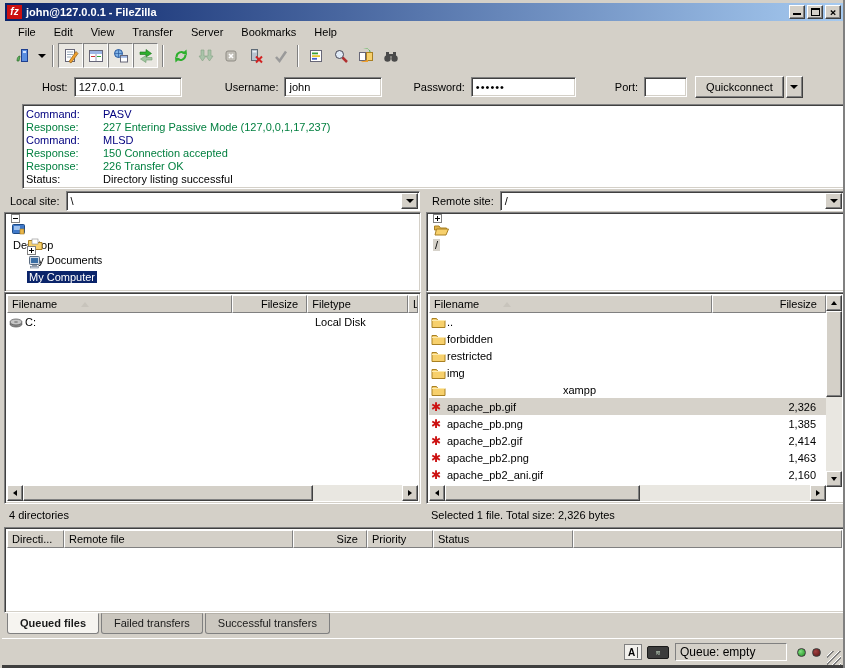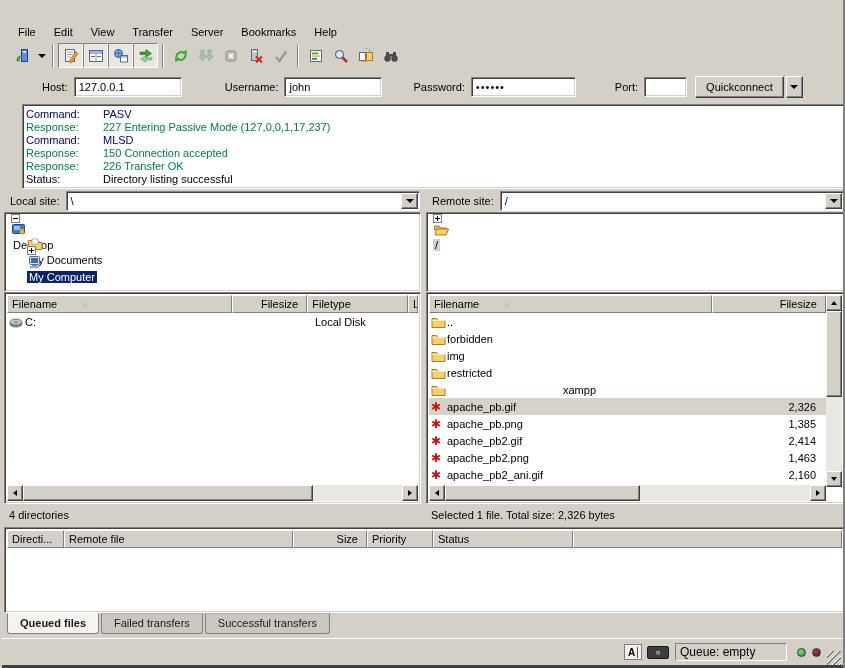--- a/index.html
+++ b/index.html
@@ -167,20 +167,33 @@
   #grip { width: 14px; height: 14px; align-self: flex-end;
     background: repeating-linear-gradient(135deg, transparent 0 3px, #fff 3px 4px, #808080 4px 5px); }
   #bottom-edge { position: absolute; left: 0; bottom: 0; width: 845px; height: 3px; background: #3f3f3f; }
   svg { display: block; }
 </style>
 </head>
 <body>
 
 <div id="win">
 
+  <div id="titlebar">
+    <div class="fz-icon">fz</div>
+    <div id="title-text">john@127.0.0.1 - FileZilla</div>
+    <div class="winbtn raised">
+        <div class="glyph-min"></div>
+      </div>
+    <div class="winbtn raised">
+        <div class="glyph-max"></div>
+      </div>
+    <div class="winbtn raised">
+        <div class="glyph-close">×</div>
+      </div>
+  </div>
 
   <div id="menubar">
     <span class="menu-item">File</span>
     <span class="menu-item">Edit</span>
     <span class="menu-item">View</span>
     <span class="menu-item">Transfer</span>
     <span class="menu-item">Server</span>
     <span class="menu-item">Bookmarks</span>
     <span class="menu-item">Help</span>
   </div>
@@ -466,31 +479,31 @@
           <span class="fname" style="flex:0 0 265px;">forbidden</span>
           <span class="fsize" style="flex:1;"></span>
         </div>
         <div class="frow">
           <span class="fi">
               <svg width="15" height="12">
                 <path d="M1 2.5h4.5l1.5 2h7v7H1z" fill="#f7d06c" stroke="#a98023"></path>
                 <path d="M1 4.5h13" stroke="#fce9ad" stroke-width="1"></path>
               </svg>
             </span>
-          <span class="fname" style="flex:0 0 265px;">img</span>
+          <span class="fname" style="flex:0 0 265px;">restricted</span>
           <span class="fsize" style="flex:1;"></span>
         </div>
         <div class="frow">
           <span class="fi">
               <svg width="15" height="12">
                 <path d="M1 2.5h4.5l1.5 2h7v7H1z" fill="#f7d06c" stroke="#a98023"></path>
                 <path d="M1 4.5h13" stroke="#fce9ad" stroke-width="1"></path>
               </svg>
             </span>
-          <span class="fname" style="flex:0 0 265px;">restricted</span>
+          <span class="fname" style="flex:0 0 265px;">img</span>
           <span class="fsize" style="flex:1;"></span>
         </div>
         <div class="frow">
           <span class="fi">
               <svg width="15" height="12">
                 <path d="M1 2.5h4.5l1.5 2h7v7H1z" fill="#f7d06c" stroke="#a98023"></path>
                 <path d="M1 4.5h13" stroke="#fce9ad" stroke-width="1"></path>
               </svg>
             </span>
           <span class="fname" style="flex:0 0 265px;text-align:center;">xampp</span>

